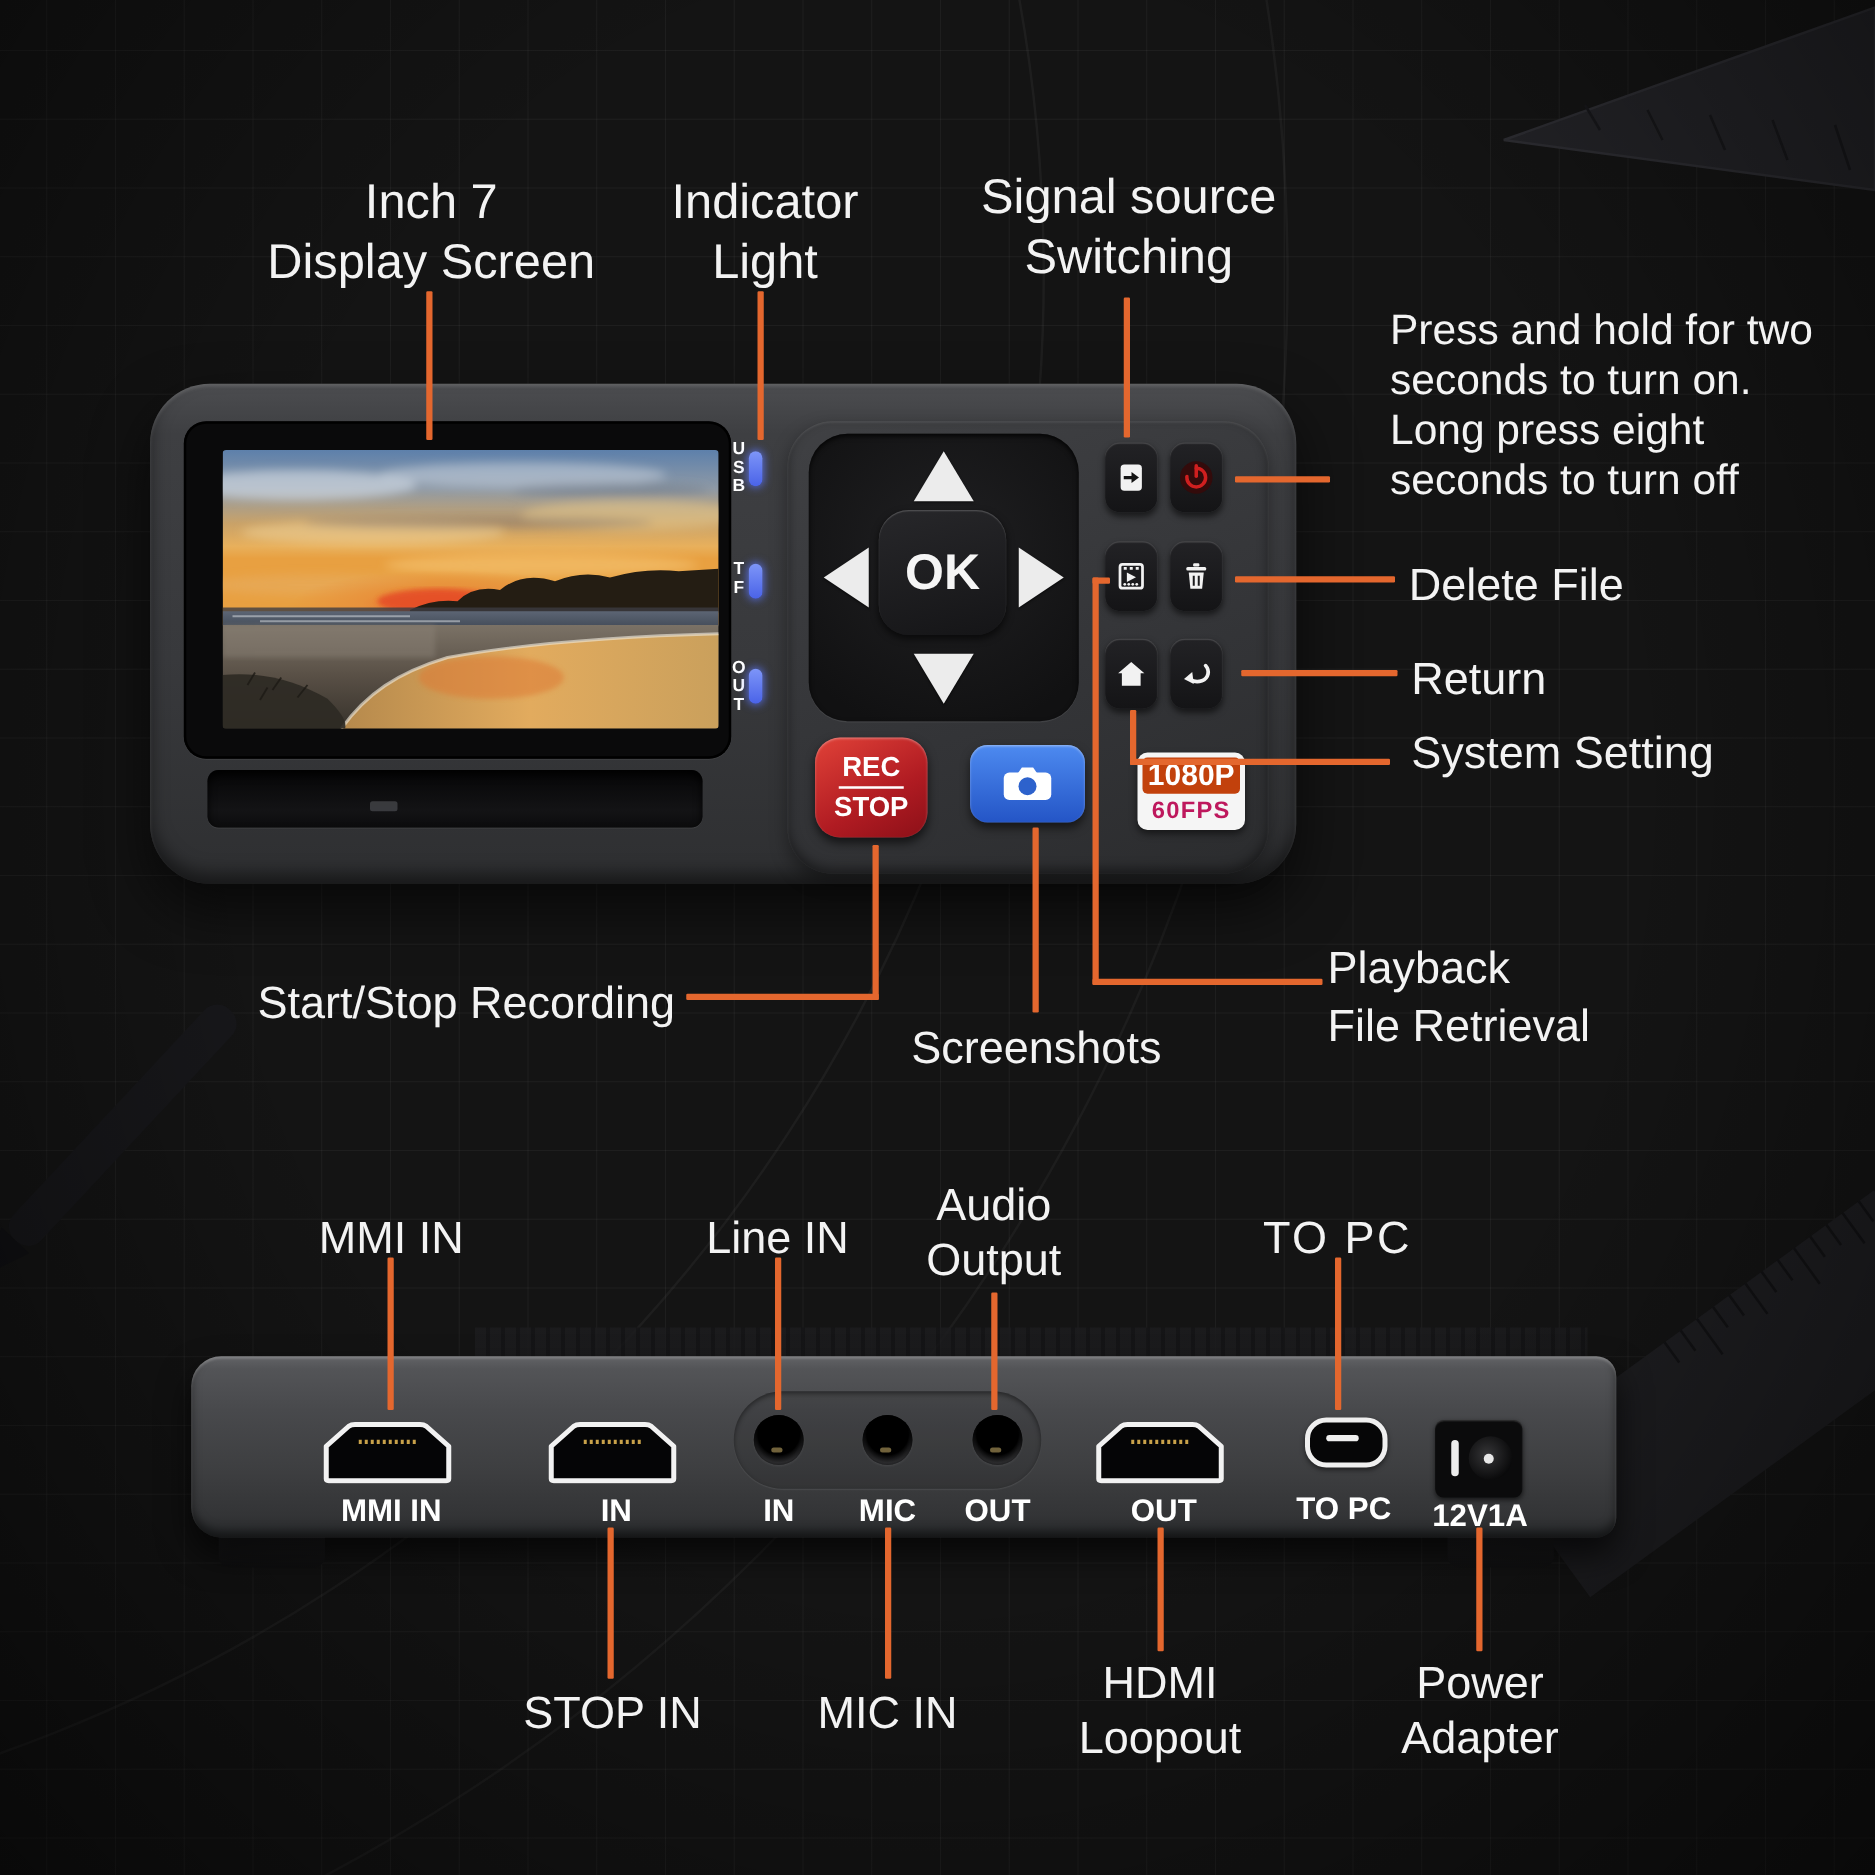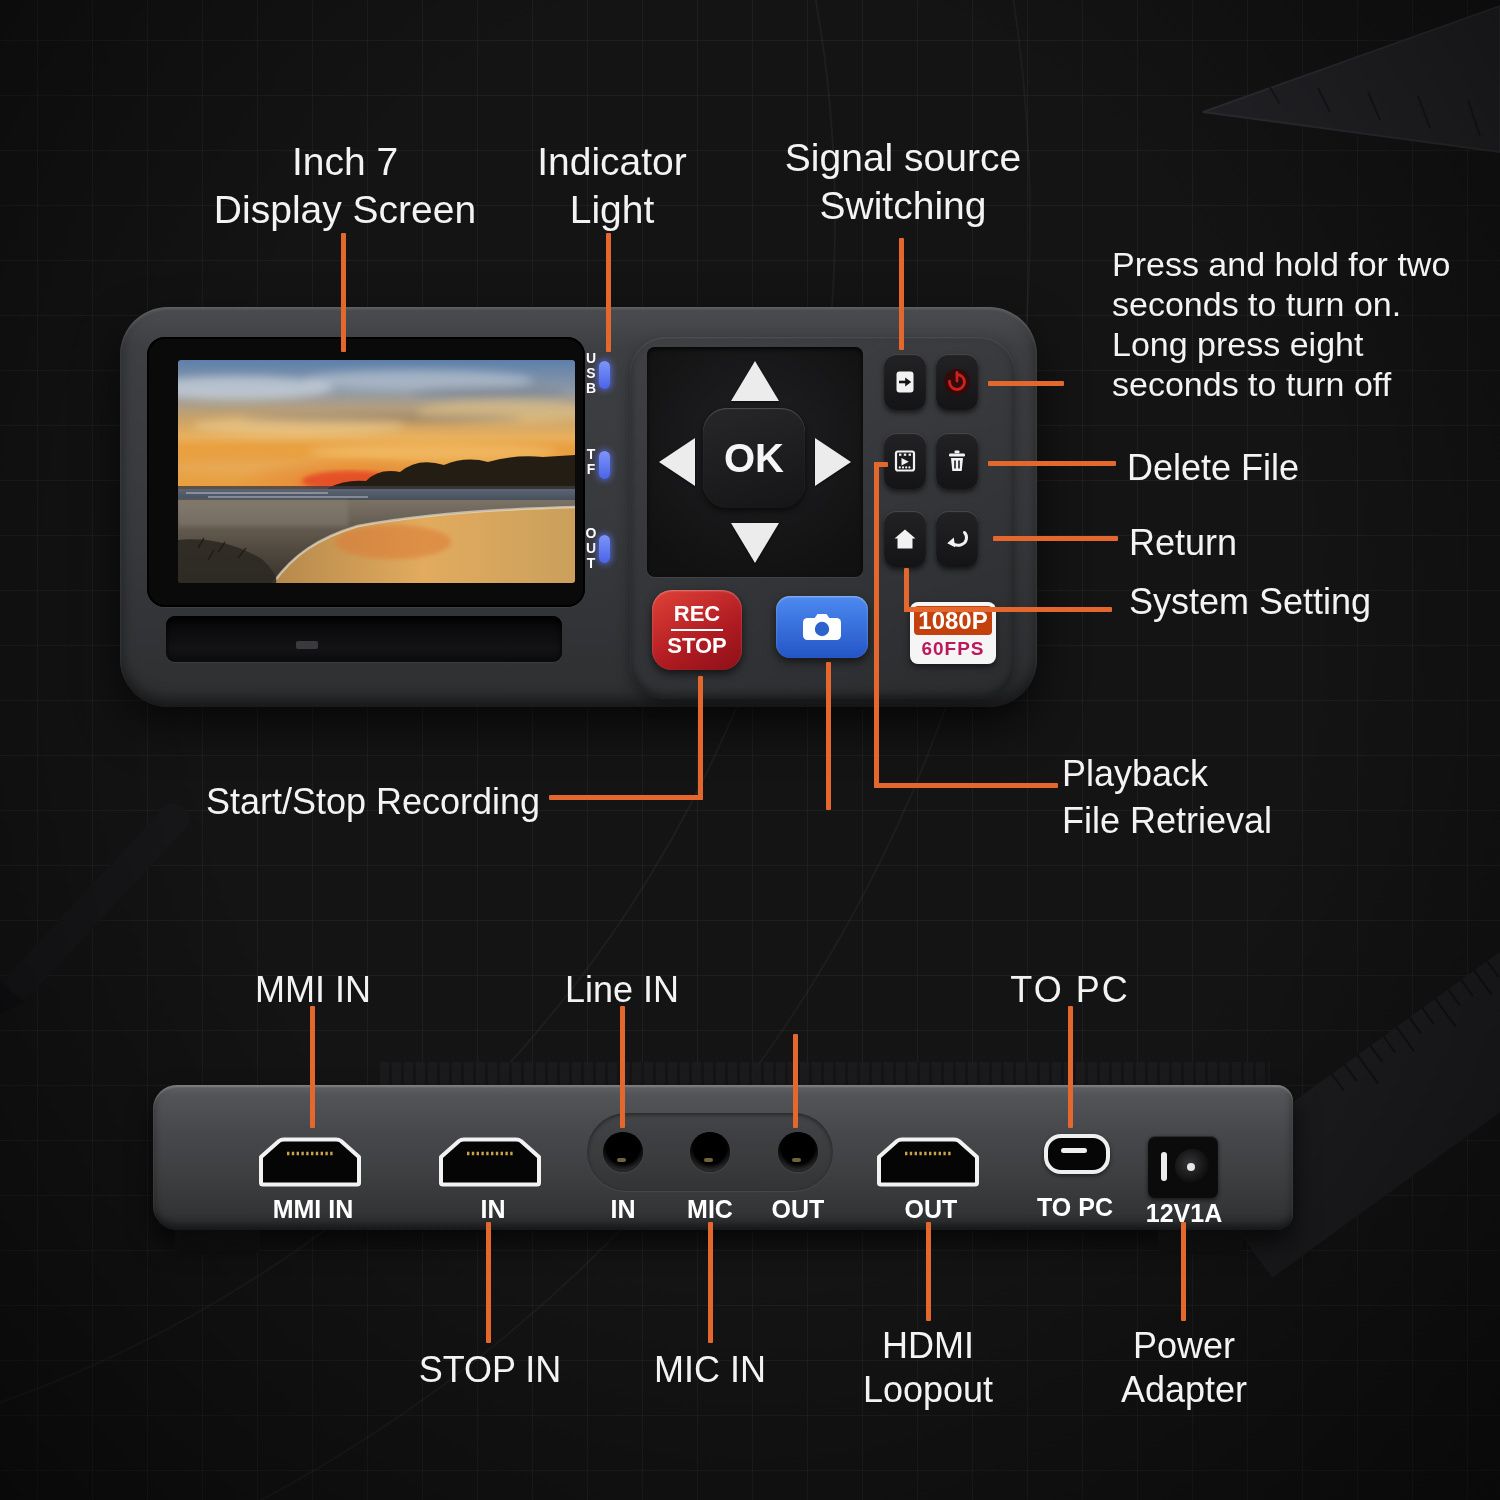--- a/index.html
+++ b/index.html
@@ -32,21 +32,21 @@
     background:linear-gradient(180deg,#060607,#131315 70%,#0c0c0d);
     box-shadow:inset 0 4px 7px rgba(0,0,0,0.9), 0 1px 0 rgba(255,255,255,0.06);}
   .brandlogo{position:absolute;left:130px;top:25px;width:22px;height:8px;background:#3e3f43;border-radius:2px;opacity:.9;}
   .ledlbl{position:absolute;width:16px;color:#fff;font-size:14px;font-weight:bold;line-height:15px;
     word-break:break-all;text-align:center;}
   .led{position:absolute;width:11px;height:28px;border-radius:6px;background:linear-gradient(180deg,#7d95f8,#4a63e8);
     box-shadow:0 0 7px 1px rgba(90,115,245,0.85);}
   .panel{position:absolute;left:510px;top:30px;width:385px;height:362px;border-radius:36px;
     background:linear-gradient(160deg,#404144,#333437 60%,#2b2c2e);
     box-shadow:inset 0 1px 2px rgba(255,255,255,0.13), inset 0 -4px 9px rgba(0,0,0,0.45), 0 6px 14px rgba(0,0,0,0.35);}
-  .dpad{position:absolute;left:17px;top:10px;width:216px;height:230px;border-radius:8px;
+  .dpad{position:absolute;left:17px;top:10px;width:216px;height:230px;border-radius:31px;
     background:radial-gradient(circle at 50% 40%,#202022,#111112 85%);
     box-shadow:inset 0 2px 4px rgba(0,0,0,0.8), 0 1px 0 rgba(255,255,255,0.07);}
   .tri{position:absolute;width:0;height:0;filter:drop-shadow(0 1px 1px rgba(0,0,0,0.6));}
   .tri.up{left:84px;top:14px;border-left:24px solid transparent;border-right:24px solid transparent;border-bottom:40px solid #ececec;}
   .tri.down{left:84px;top:176px;border-left:24px solid transparent;border-right:24px solid transparent;border-top:40px solid #ececec;}
   .tri.left{left:12px;top:91px;border-top:24px solid transparent;border-bottom:24px solid transparent;border-right:36px solid #ececec;}
   .tri.right{left:168px;top:91px;border-top:24px solid transparent;border-bottom:24px solid transparent;border-left:36px solid #ececec;}
   .okbtn{position:absolute;left:56px;top:61px;width:102px;height:100px;border-radius:24px;
     background:linear-gradient(165deg,#27272a,#151517);box-shadow:inset 0 1px 1px rgba(255,255,255,0.2), 0 3px 6px rgba(0,0,0,0.6);
     color:#f5f5f5;font-size:40px;font-weight:bold;display:flex;align-items:center;justify-content:center;}
@@ -380,25 +380,28 @@
   <div class="lbl center" style="left:753px;top:134px;width:300px;font-size:39px;line-height:48px;">Signal source
 Switching</div>
   <div class="lbl" style="left:1112px;top:244px;width:410px;font-size:34px;line-height:40px;">Press and hold for two
 seconds to turn on.
 Long press eight
 seconds to turn off</div>
   <div class="lbl" style="left:1127px;top:444px;">Delete File</div>
   <div class="lbl" style="left:1129px;top:519px;">Return</div>
   <div class="lbl" style="left:1129px;top:578px;">System Setting</div>
   <div class="lbl center" style="left:173px;top:778px;width:400px;">Start/Stop Recording</div>
+  <div class="lbl center" style="left:729px;top:814px;width:200px;">Screenshots</div>
   <div class="lbl" style="left:1062px;top:750px;">Playback
 File Retrieval</div>
 
   <div class="lbl center" style="left:213px;top:966px;width:200px;">MMI IN</div>
   <div class="lbl center" style="left:522px;top:966px;width:200px;">Line IN</div>
+  <div class="lbl center" style="left:695px;top:942px;width:200px;line-height:44px;">Audio
+Output</div>
   <div class="lbl center" style="left:970px;top:966px;width:200px;letter-spacing:2px;">TO PC</div>
   <div class="lbl center" style="left:390px;top:1346px;width:200px;">STOP IN</div>
   <div class="lbl center" style="left:610px;top:1346px;width:200px;">MIC IN</div>
   <div class="lbl center" style="left:828px;top:1324px;width:200px;line-height:44px;">HDMI
 Loopout</div>
   <div class="lbl center" style="left:1084px;top:1324px;width:200px;line-height:44px;">Power
 Adapter</div>
 
   <div class="vignette"></div>
 </div>

